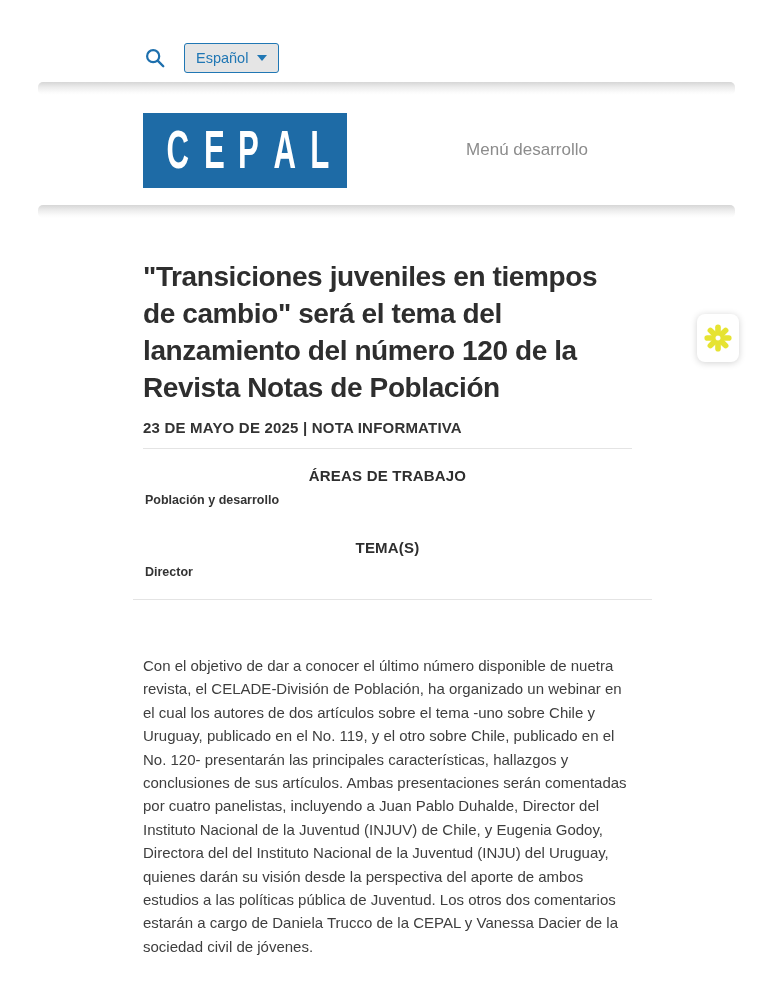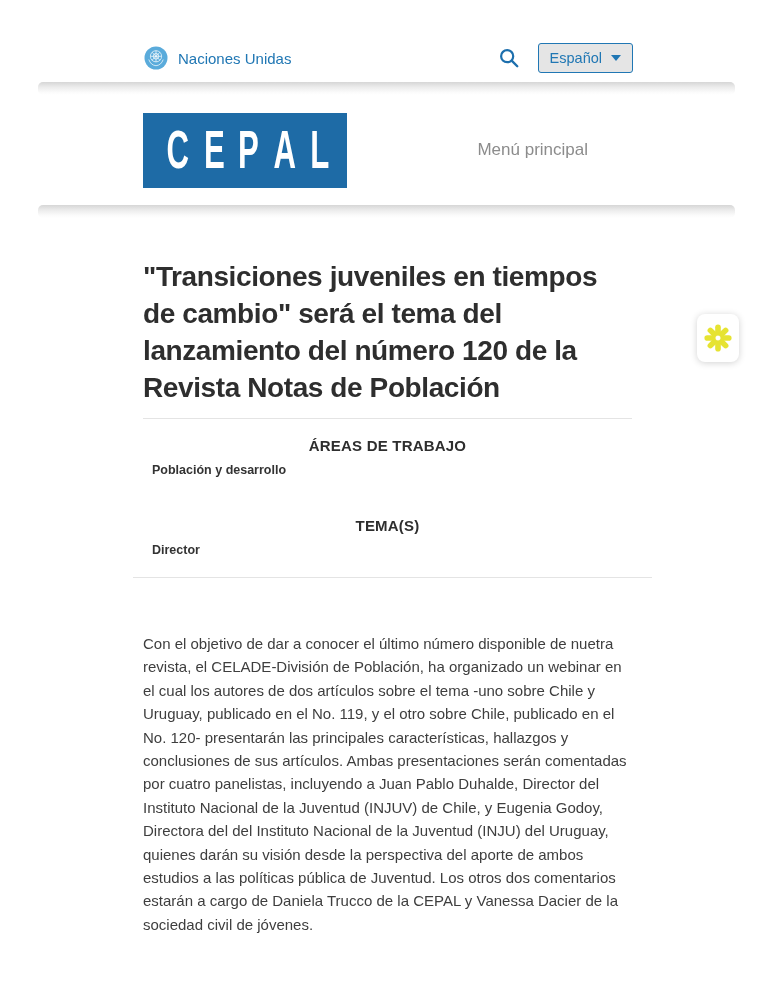--- a/index.html
+++ b/index.html
@@ -67,25 +67,25 @@
     margin-top: 13px; font-size: 15px; font-weight: bold; color: #333;
     letter-spacing: 0.2px;
   }
   .divider-1 { margin-top: 12px; width: 489px; border-top: 1px solid #e4e4e4; }
   .section-heading {
     margin-top: 18px; font-size: 15px; font-weight: bold; color: #2e2e2e;
     letter-spacing: 0.2px;
     text-align: center;
   }
   .tag-link {
-    margin-top: 9px; margin-left: 9px;
+    margin-top: 9px; margin-left: 2px;
     font-size: 12.5px; font-weight: bold; color: #333; cursor: pointer;
     display: block; text-decoration: none;
   }
-  .section-heading.second { margin-top: 40px; }
+  .section-heading.second { margin-top: 32px; }
   .divider-2 { margin-top: 20px; margin-left: -10px; width: 519px; border-top: 1px solid #e4e4e4; }
   .article-body {
     margin-top: 54px; width: 489px;
     font-size: 15px; line-height: 23.4px; color: #3e3e3e;
   }
 
   
   .a11y-widget {
     position: absolute; left: 697px; top: 314px;
     width: 42px; height: 48px; background: #ffffff; border-radius: 8px;
@@ -93,37 +93,20 @@
     display: flex; align-items: center; justify-content: center;
     cursor: pointer;
   }
 </style>
 </head>
 <body>
 
 <div class="page">
 
   <div class="topbar">
-    <div class="topbar-left">
-      <span style="display:flex;">
-        <svg width="24" height="24" viewBox="0 0 24 24">
-          <circle cx="12" cy="12" r="11.5" fill="#5aabdb"></circle>
-          <g stroke="#ffffff" stroke-width="0.7" fill="none">
-            <circle cx="12" cy="10.3" r="5.6"></circle>
-            <circle cx="12" cy="10.3" r="2.8"></circle>
-            <line x1="6.4" y1="10.3" x2="17.6" y2="10.3"></line>
-            <line x1="12" y1="4.7" x2="12" y2="15.9"></line>
-            <line x1="8.1" y1="6.3" x2="15.9" y2="14.2"></line>
-            <line x1="15.9" y1="6.3" x2="8.1" y2="14.2"></line>
-            <path d="M4.8 13.5 Q6.8 19.3 12 19.7 Q17.2 19.3 19.2 13.5"></path>
-          </g>
-        </svg>
-      </span>
-      <span class="un-brand">Naciones Unidas</span>
-    </div>
     <div class="topbar-right">
       <button class="search-btn">
         <span style="display:flex;">
           <svg width="22" height="22" viewBox="0 0 24 24">
             <circle cx="10" cy="10" r="6.6" fill="none" stroke="#1d6fad" stroke-width="2.4"></circle>
             <line x1="15.2" y1="15.2" x2="21" y2="21" stroke="#1d6fad" stroke-width="2.6" stroke-linecap="round"></line>
           </svg>
         </span>
       </button>
       <button class="lang-btn">
@@ -136,28 +119,29 @@
   <div class="band"></div>
 
   <div class="header">
     <div class="cepal-logo">
       <span>C</span>
       <span>E</span>
       <span>P</span>
       <span>A</span>
       <span>L</span>
     </div>
-    <div class="menu-label">Menú principal</div>
+    <div class="menu-label">Menú desarrollo</div>
   </div>
 
   <div class="band"></div>
 
   <div class="main">
     <h1 class="article-title">"Transiciones juveniles en tiempos de cambio" será el tema del lanzamiento del número 120 de la Revista Notas de Población</h1>
 
+    <div class="date-line">23 DE MAYO DE 2025 | NOTA INFORMATIVA</div>
 
     <div class="divider-1"></div>
 
     <div class="section-heading">ÁREAS DE TRABAJO</div>
     <a class="tag-link">Población y desarrollo</a>
 
     <div class="section-heading second">TEMA(S)</div>
     <a class="tag-link">Director</a>
 
     <div class="divider-2"></div>

